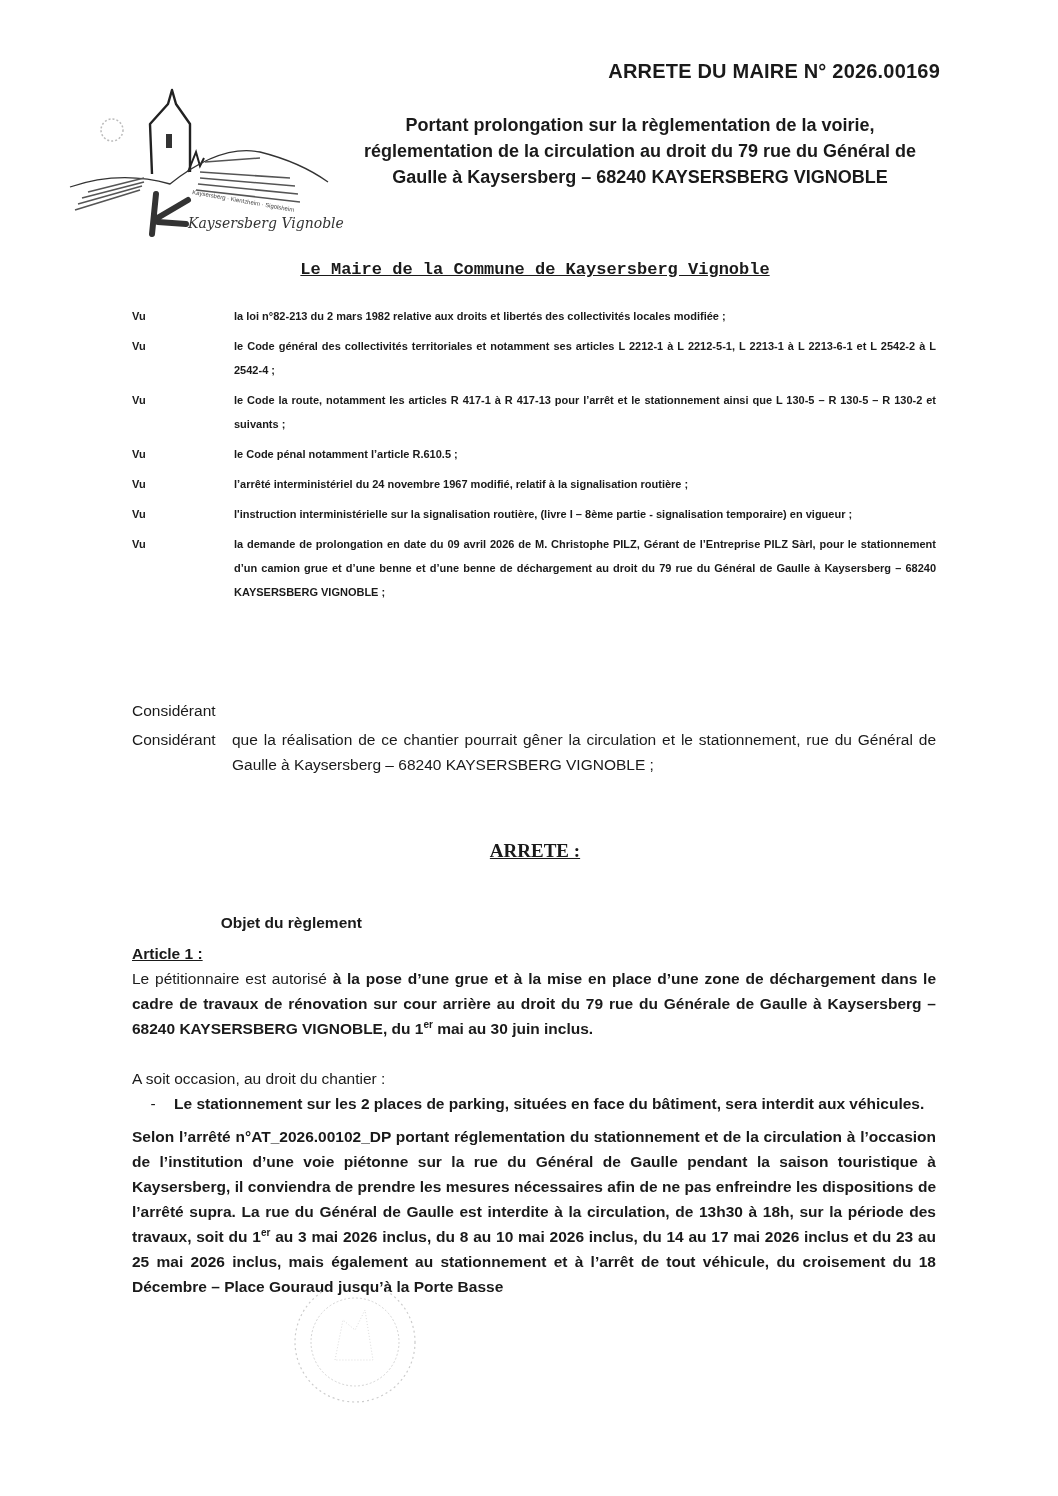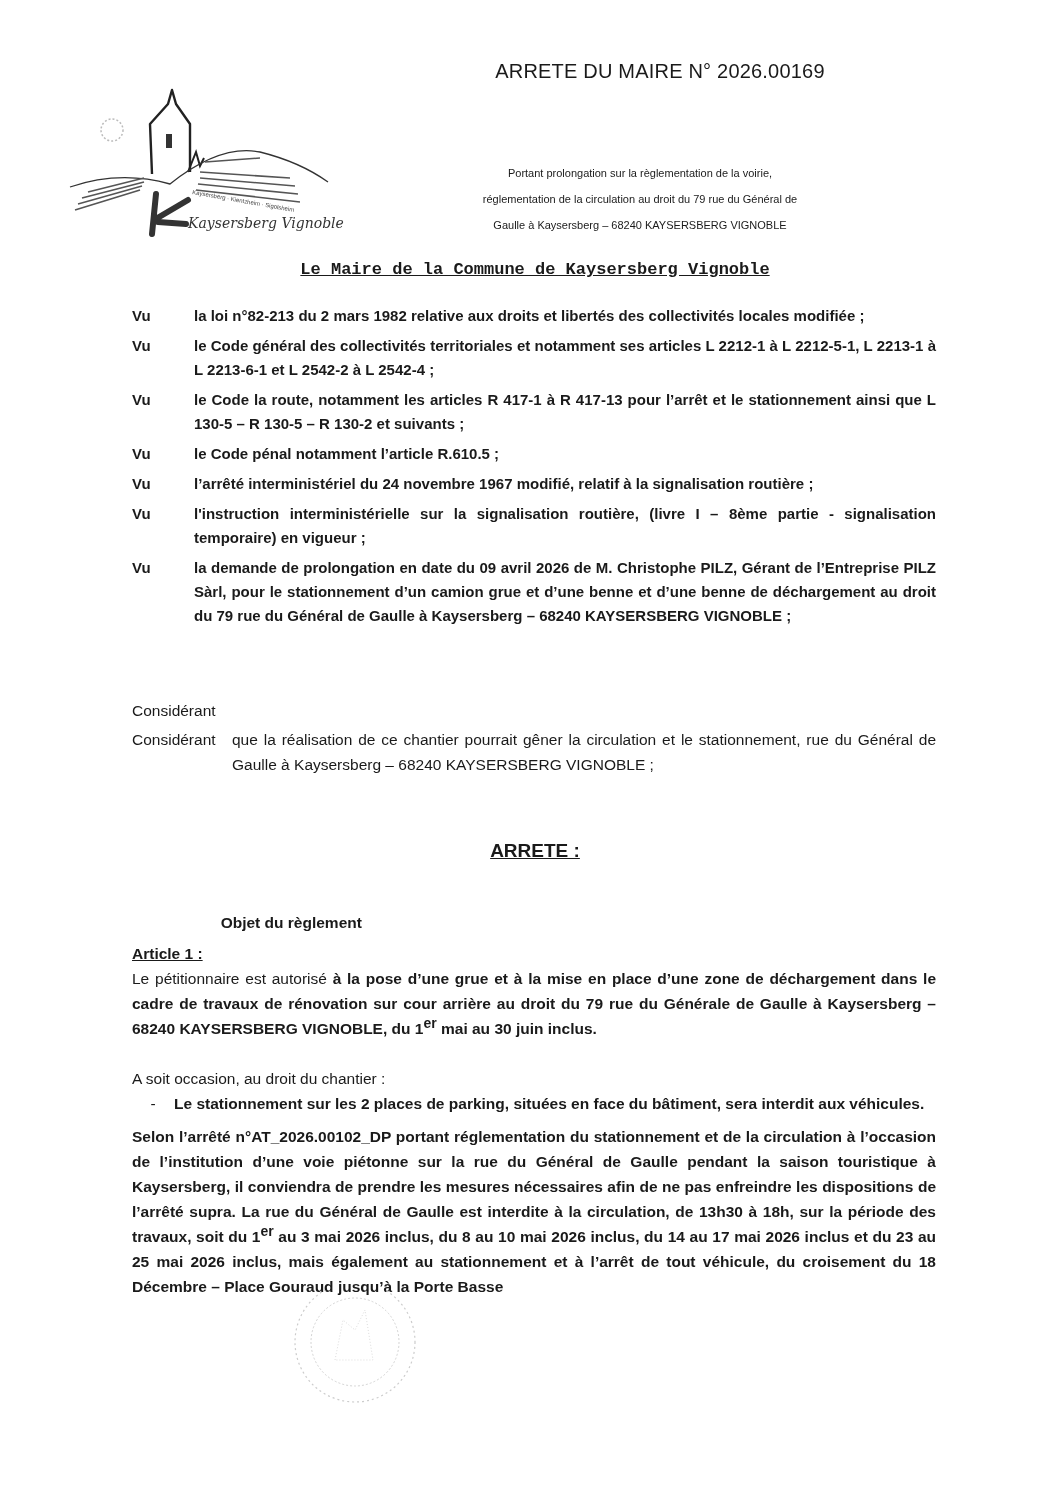--- a/index.html
+++ b/index.html
@@ -4,56 +4,56 @@
 <style>
   html, body { margin: 0; padding: 0; background: #ffffff; }
   body { width: 1058px; height: 1496px; position: relative; overflow: hidden;
          font-family: "Liberation Sans", "DejaVu Sans", sans-serif; color: #1a1a1a; }
   .page { position: absolute; left: 0; top: 0; width: 1058px; height: 1496px; }
 
   
   .logo { position: absolute; left: 60px; top: 82px; width: 290px; height: 160px; }
 
   
-  .title { position: absolute; left: 380px; top: 60px; width: 560px; text-align: center;
-           font-weight: normal; font-size: 20px; letter-spacing: 0.2px; }
+  .title { position: absolute; left: 380px; top: 60px; width: 560px; text-align: right;
+           font-weight: bold; font-size: 20px; letter-spacing: 0.2px; }
   .subtitle { position: absolute; left: 330px; top: 112px; width: 620px; text-align: center;
-              font-weight: normal; font-size: 11px; line-height: 26px; margin-top: 48px; }
+              font-weight: bold; font-size: 18px; line-height: 26px; }
 
   .mayor { position: absolute; left: 120px; top: 260px; width: 830px; text-align: center;
            font-weight: bold; font-size: 17px; text-decoration: underline; font-family: Liberation Mono, monospace; }
 
   
   .vu-list { position: absolute; left: 132px; top: 304px; width: 804px; }
-  .vu-row { display: flex; margin-bottom: 6px; font-size: 15px; line-height: 24px; }
+  .vu-row { display: flex; margin-bottom: 6px; font-size: 11px; line-height: 24px; gap: 40px; }
   .vu-key { width: 62px; flex: none; font-weight: bold; }
   .vu-text { flex: 1; text-align: justify; font-weight: bold; }
 
   .cons-list { position: absolute; left: 132px; top: 698px; width: 804px; }
   .cons-row { display: flex; margin-bottom: 4px; font-size: 15.5px; line-height: 25px; }
   .cons-key { width: 100px; flex: none; font-weight: normal; }
   .cons-text { flex: 1; text-align: justify; }
 
   .arrete { position: absolute; left: 120px; top: 840px; width: 830px; text-align: center;
-            font-weight: bold; font-size: 19px; text-decoration: underline; }
+            font-weight: bold; font-size: 19px; text-decoration: underline; font-family: Liberation Serif, serif; }
 
   .article { position: absolute; left: 132px; top: 910px; width: 804px; font-size: 15.5px; line-height: 25px; }
   .art-head { display: flex; gap: 18px; }
   .art-label { text-decoration: underline; font-weight: bold; margin-top: 31px; }
   .art-title { font-weight: bold; }
   .art-body { text-align: justify; }
   .art-body b { font-weight: bold; }
   .occasion { margin-top: 25px; }
   .bullet-row { display: flex; margin-top: 0; }
   .bullet-dash { width: 42px; flex: none; text-align: center; }
   .bullet-text { flex: 1; font-weight: bold; text-align: justify; }
 
   .selon { position: absolute; left: 132px; top: 1124px; width: 804px; font-size: 15.5px; line-height: 25px;
            font-weight: bold; text-align: justify; }
-  sup { font-size: 14px; vertical-align: 6px; line-height: 0; }
+  sup { font-size: 10px; vertical-align: 6px; line-height: 0; }
 
   .stamp { position: absolute; left: 285px; top: 1290px; width: 140px; height: 120px; }
 </style>
 </head>
 <body>
 
 <div class="page">
 
   <div class="logo">
     <svg width="290" height="160" viewBox="0 0 290 160">

